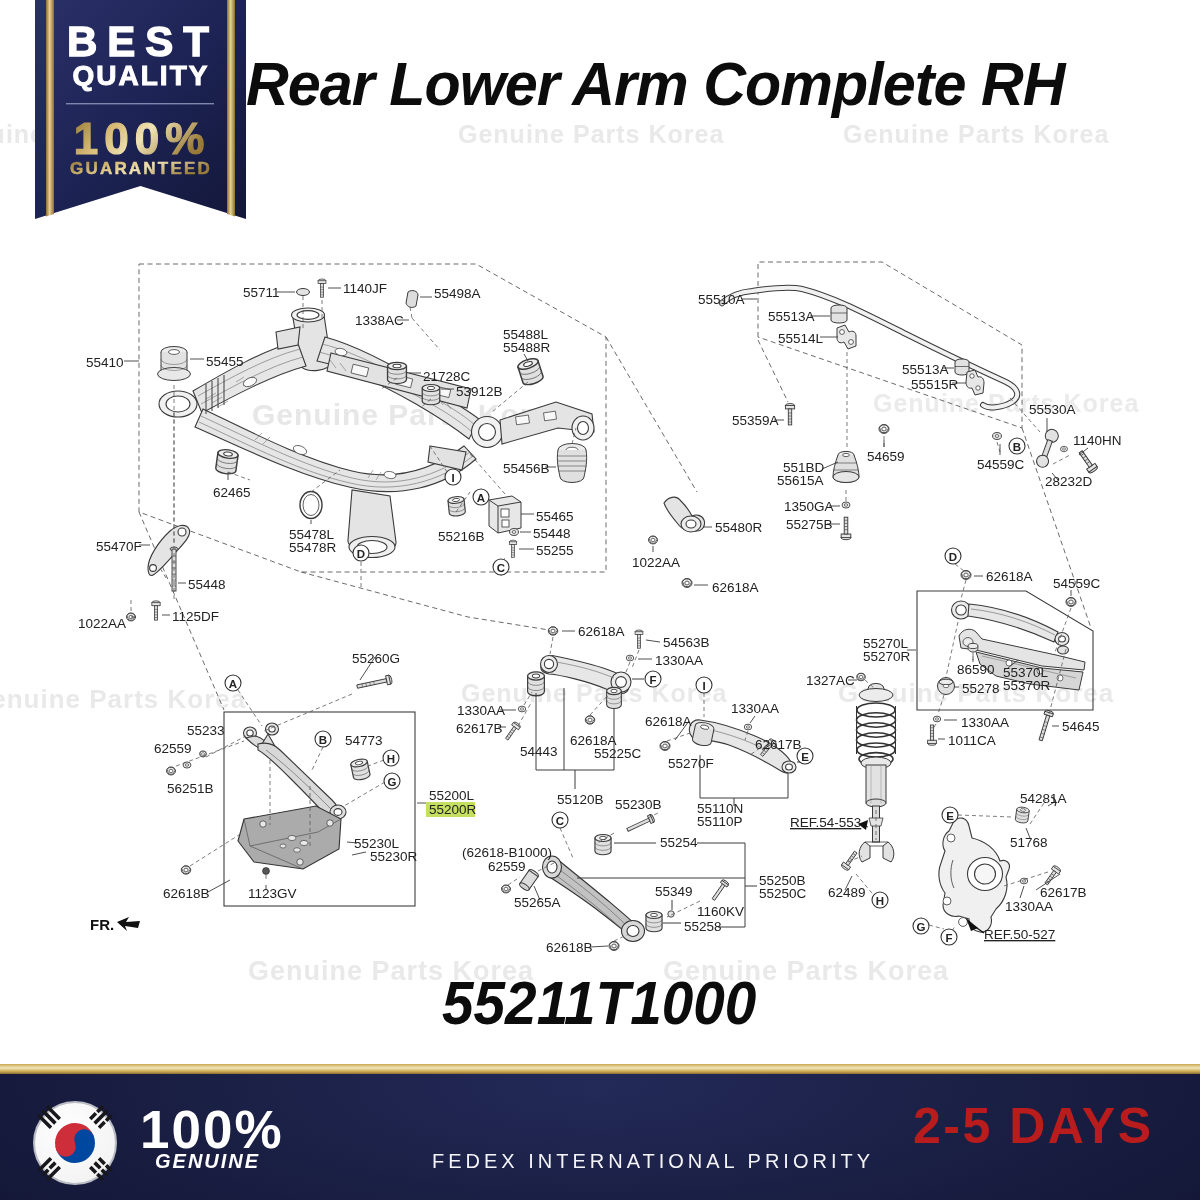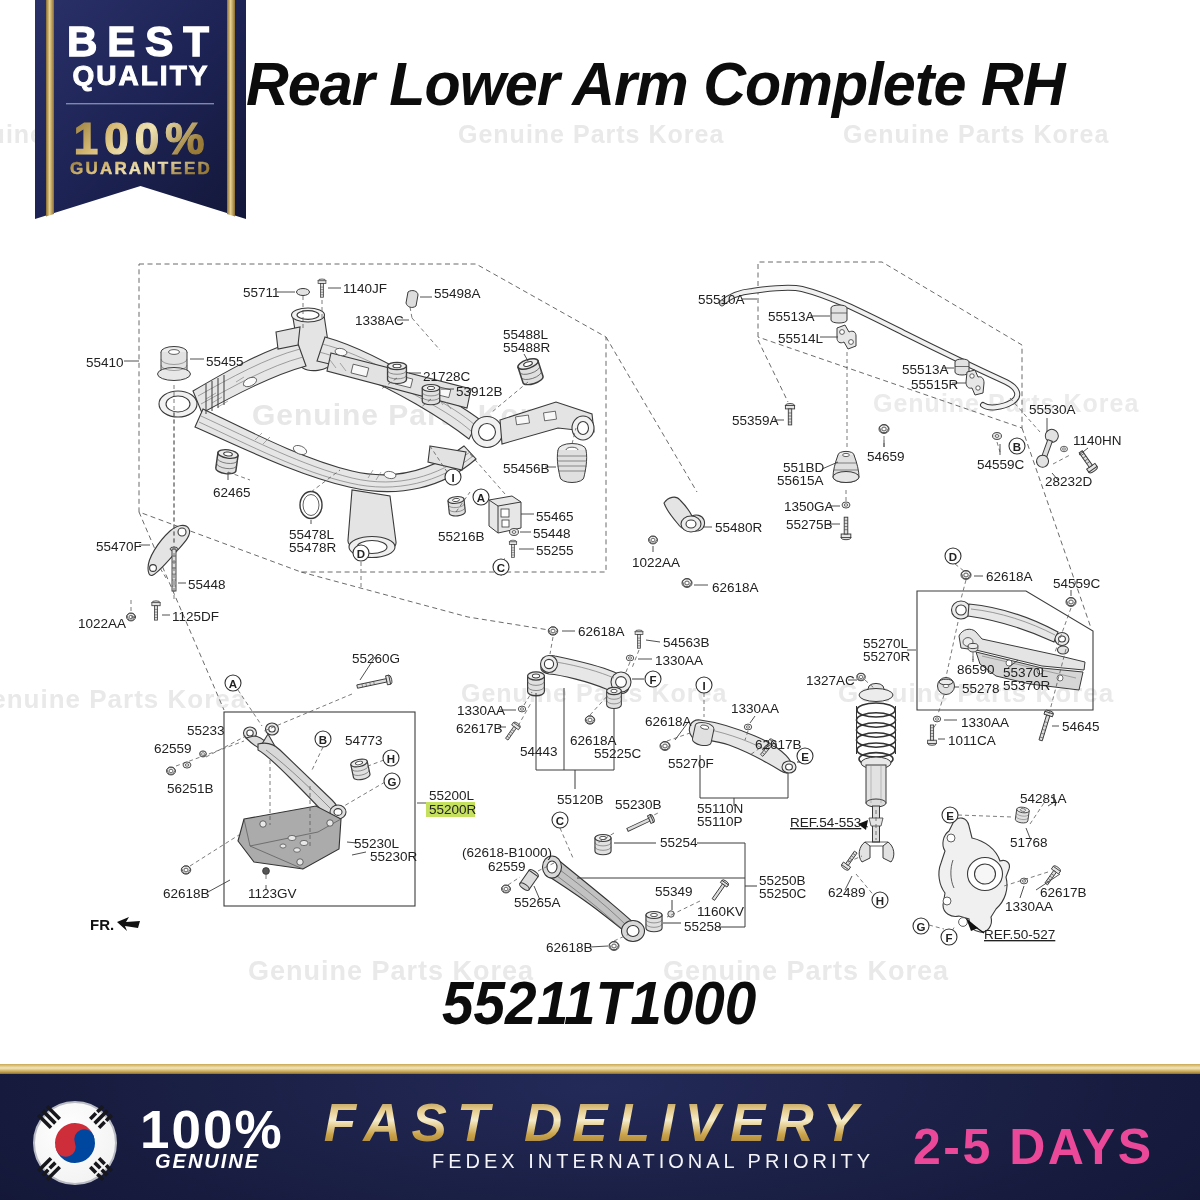--- a/index.html
+++ b/index.html
@@ -5,21 +5,21 @@
   html,body{margin:0;padding:0;background:#fff;}
   .page{position:relative;width:1200px;height:1200px;overflow:hidden;background:#fff;font-family:"Liberation Sans",sans-serif;}
   .title{position:absolute;left:246px;top:48px;font-size:62px;font-weight:bold;font-style:italic;color:#0c0c0c;letter-spacing:-1px;white-space:nowrap;transform:scaleX(0.955);transform-origin:left top;}
   .pn{position:absolute;left:442px;top:968px;font-size:61px;font-weight:bold;font-style:italic;color:#0c0c0c;letter-spacing:0px;white-space:nowrap;transform:scaleX(0.93);transform-origin:left top;}
   .goldbar{position:absolute;left:0;top:1064px;width:1200px;height:10px;background:linear-gradient(180deg,#caa850 0%,#f3e6bd 40%,#caa850 75%,#8a6f35 100%);}
   .footer{position:absolute;left:0;top:1074px;width:1200px;height:126px;background:radial-gradient(ellipse 900px 260px at 50% 10%,#232a58 0%,#1a1f44 45%,#101331 100%);}
   .f100{position:absolute;left:140px;top:1099px;font-size:53px;font-weight:bold;color:#fff;letter-spacing:2px;}
   .fgen{position:absolute;left:155px;top:1150px;font-size:20px;font-style:italic;font-weight:bold;color:#fff;letter-spacing:2px;}
   .fast{position:absolute;left:316px;top:1092px;width:560px;text-align:center;font-size:53px;font-weight:bold;font-style:italic;letter-spacing:10px;white-space:nowrap;background:linear-gradient(180deg,#8d6f33 0%,#e3c887 28%,#f6ecc9 46%,#caa24a 70%,#8d6f33 100%);-webkit-background-clip:text;background-clip:text;color:transparent;}
   .fedex{position:absolute;left:318px;top:1150px;width:556px;text-align:right;font-size:20px;color:#f4f4f8;letter-spacing:4px;white-space:nowrap;}
-  .days{position:absolute;left:913px;top:1097px;font-size:50px;font-weight:bold;color:#ec4899;letter-spacing:2.5px;white-space:nowrap;margin-top:21px;}
+  .days{position:absolute;left:913px;top:1097px;font-size:50px;font-weight:bold;color:#b91c1c;letter-spacing:2.5px;white-space:nowrap;}
   .busday{position:absolute;left:926px;top:1204px;font-size:16px;font-style:italic;font-weight:bold;color:#737373;letter-spacing:1.5px;white-space:nowrap;}
 </style>
 </head>
 <body>
 <div class="page">
 
 <svg id="diag" width="1200" height="1200" viewBox="0 0 1200 1200" style="position:absolute;left:0;top:0;" font-family="Liberation Sans, sans-serif">
 <defs>
   <g id="nut">
     <ellipse cx="0" cy="0" rx="5" ry="4.4" fill="#ececec" stroke="#3c3c3c" stroke-width="1"></ellipse>
@@ -1056,21 +1056,20 @@
         <rect x="1" y="-1.8" width="8" height="3.6"></rect>
     <rect x="-9" y="4.4" width="8" height="3.6"></rect>
         <rect x="1" y="4.4" width="8" height="3.6"></rect>
   </g>
 </svg>
 
 <div class="f100">100%</div>
 
 <div class="fgen">GENUINE</div>
 
-<div class="fast">FAST DELIVERY</div>
 
 <div class="fedex">FEDEX INTERNATIONAL PRIORITY</div>
 
 <div class="days">2-5 DAYS</div>
 
 <div class="busday">IN BUSINESS DAY</div>
 
 </div>
 
 </body></html>

